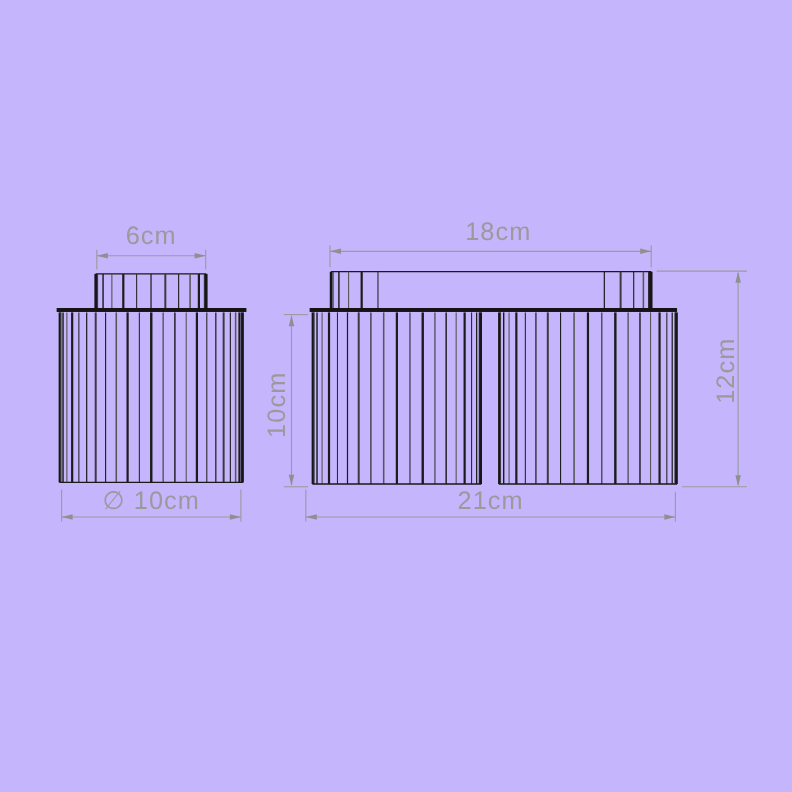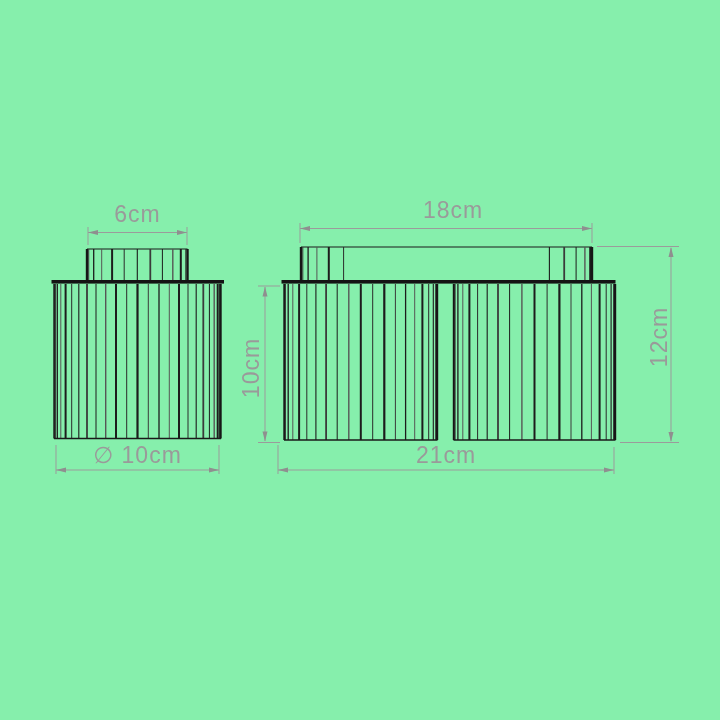--- a/index.html
+++ b/index.html
@@ -1,17 +1,17 @@
 <!DOCTYPE html>
 <html><head>
 <meta charset="utf-8">
 <style>
   html,body{margin:0;padding:0;background:#ffffff;}
   .page{
-    width:720px;height:720px;background:#86efac;position:relative;overflow:hidden;
+    width:720px;height:720px;background:#c4b5fd;position:relative;overflow:hidden;
     font-family:"Liberation Sans","DejaVu Sans",sans-serif;
   }
   svg{display:block;}
   .fixture-line{stroke:#1a1a1a;fill:none;}
   .dim{stroke:#9b9b9b;stroke-width:1;fill:none;}
   .dim-arrow{fill:#8f8f8f;stroke:none;}
   .dim-text{
     fill:#9a9a9a;
     font-family:"Liberation Sans","DejaVu Sans",sans-serif;
     font-size:23px;

